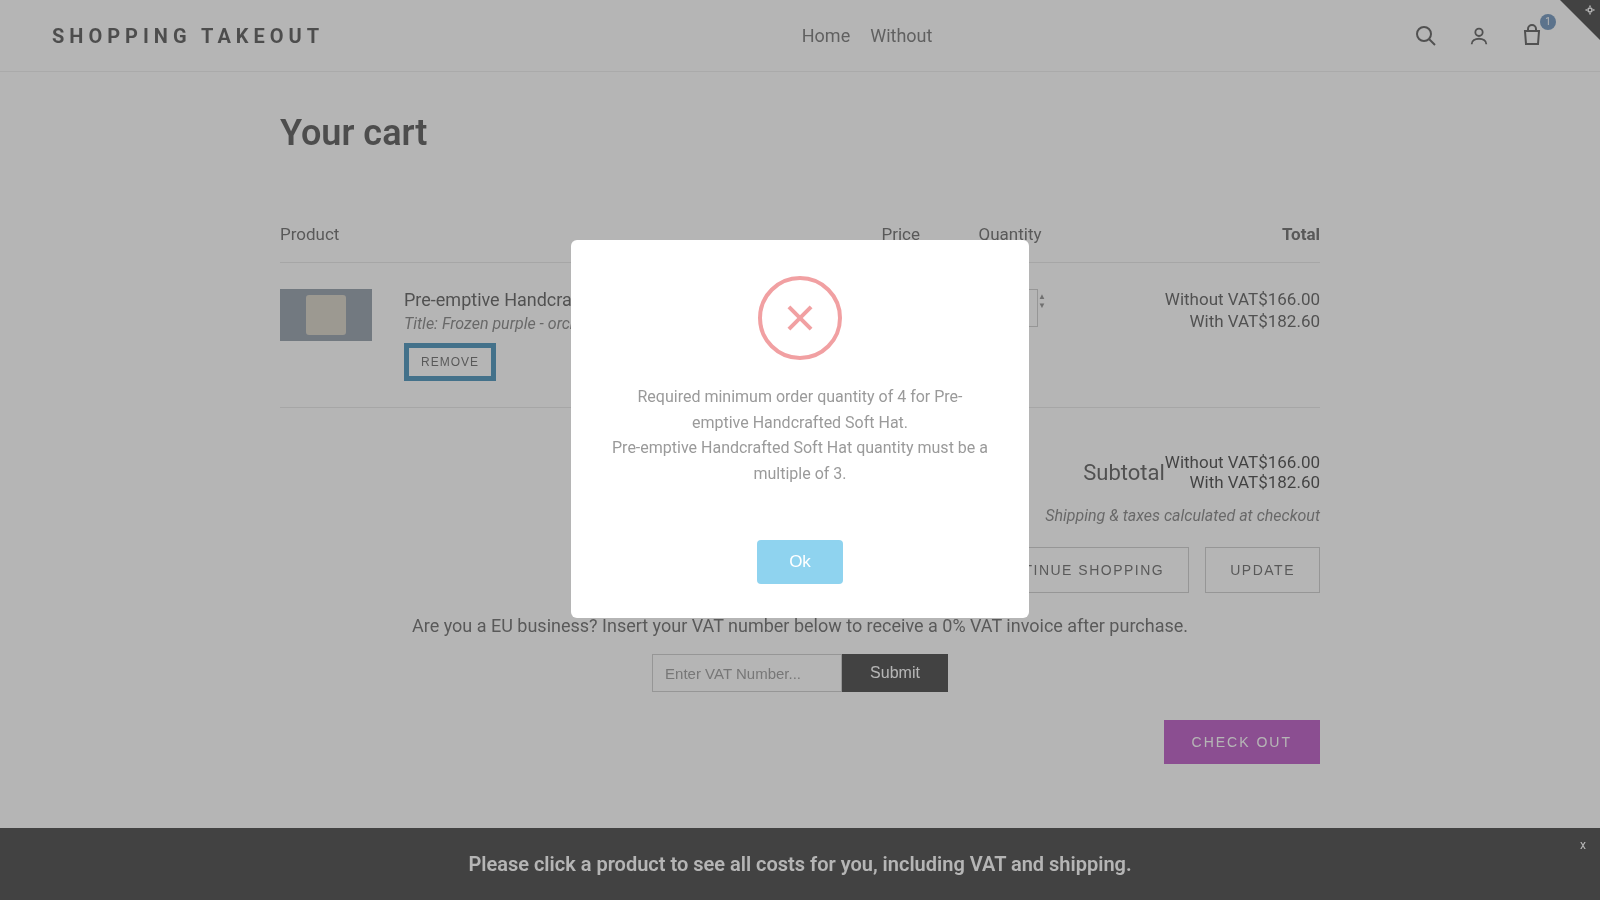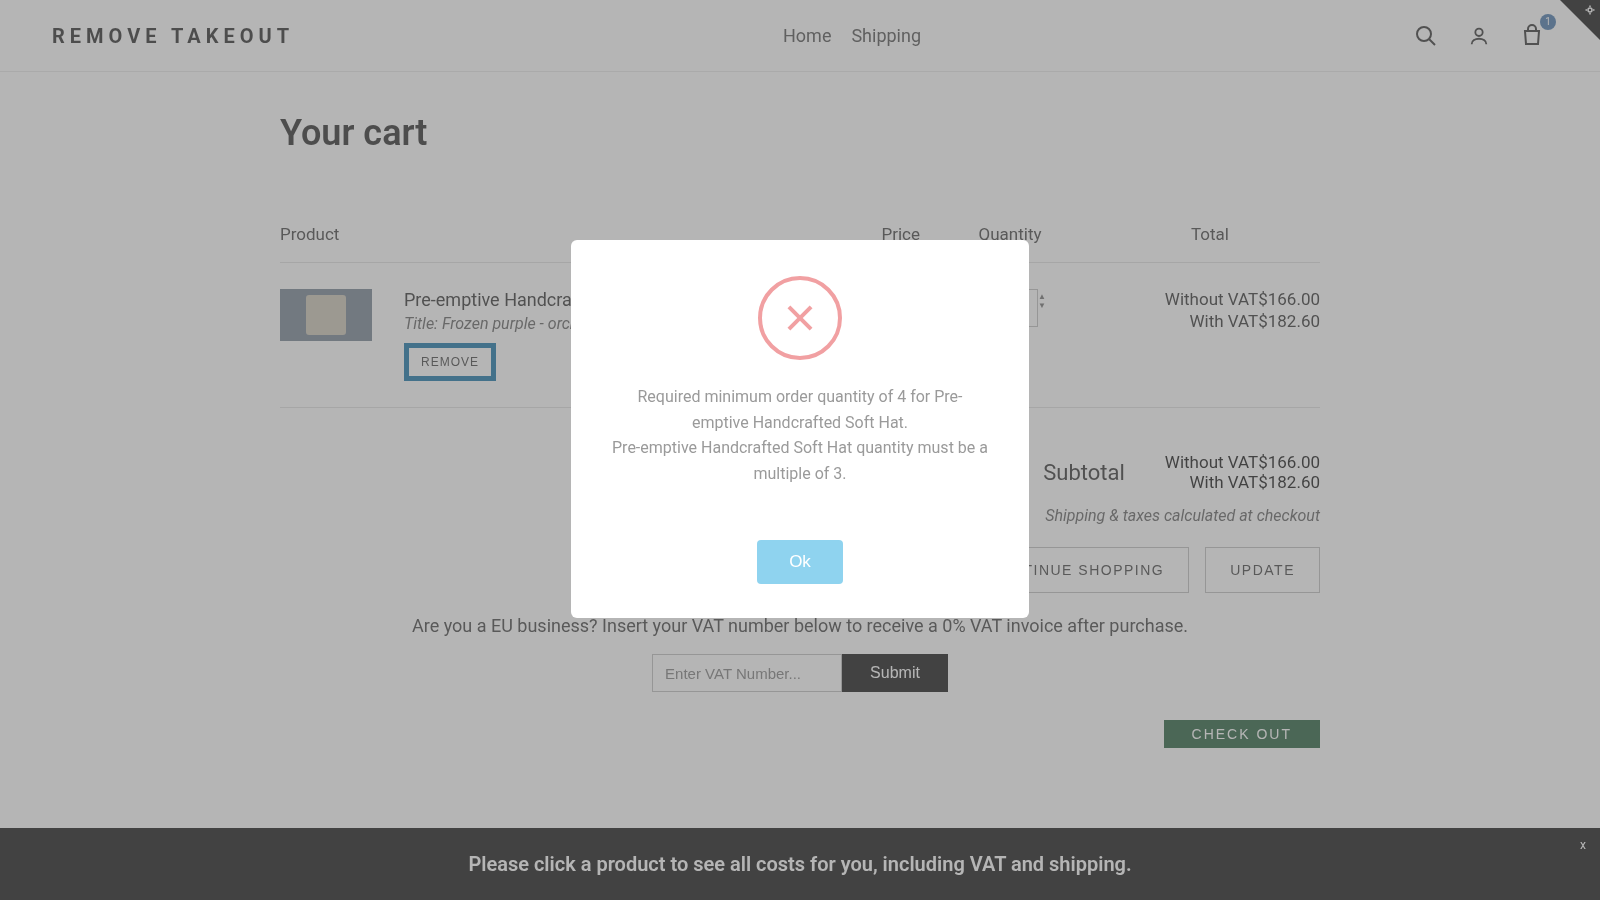--- a/index.html
+++ b/index.html
@@ -13,66 +13,66 @@
 .cart-wrapper { position: relative; }
 .cart-badge { position: absolute; top: -6px; right: -8px; background: #3a6ea5; color: #fff; border-radius: 50%; width: 16px; height: 16px; font-size: 10px; display: flex; align-items: center; justify-content: center; }
 .corner-ribbon { position: absolute; top: 0; right: 0; width: 40px; height: 40px; background: #000; clip-path: polygon(100% 0, 0 0, 100% 100%); display:flex; align-items:flex-start; justify-content:flex-end; padding:4px 4px 0 0;}
 .page { padding: 40px 280px 0; }
 .page-title { text-align: left; font-size: 36px; font-weight: 600; color: #1a1a1a; margin-bottom: 70px; }
 .cart-table { width: 100%; }
 .cart-head { display: flex; padding-bottom: 18px; border-bottom: 1px solid #ddd; font-size: 17px; color: #333; }
 .col-product { flex: 1; }
 .col-price { width: 200px; text-align: right; }
 .col-qty { width: 180px; text-align: center; }
-.col-total { width: 220px; text-align: center; }
+.col-total { width: 220px; text-align: right; font-weight: bold; }
 .cart-row { display: flex; padding: 26px 0; border-bottom: 1px solid #ddd; align-items: flex-start; }
 .thumb { width: 92px; height: 52px; background: #6a7a8a; display:flex; align-items:center; justify-content:center; }
 .thumb-inner { width:40px; height:40px; background:#c8c0b0; border-radius:3px; }
 .prod-info { margin-left: 32px; flex: 1; }
 .prod-name { font-size: 18px; color: #222; margin-bottom: 4px; }
 .prod-variant { font-style: italic; color: #555; font-size: 16px; margin-bottom: 10px; }
 .remove-btn { border: 5px solid #0369a1; background: #fff; padding: 7px 12px; font-size: 12px; letter-spacing: 1px; cursor: pointer; color:#333; }
 .qty-input { width: 56px; height: 38px; border: 1px solid #bbb; text-align: center; font-size: 16px; }
 .qty-cell { width: 180px; display: flex; justify-content: center; align-items: flex-start; position:relative;}
 .spinner { position:absolute; right:54px; top:3px; display:flex; flex-direction:column; font-size:8px; color:#666;}
 .totals-col { width: 220px; text-align: right; font-size: 17px; color: #222; }
 .totals-col div { margin-bottom: 2px; }
-.subtotal-section { display: flex; justify-content: flex-end; margin-top: 44px; align-items:center; gap:40px;}
+.subtotal-section { display: flex; justify-content: flex-end; margin-top: 44px; align-items:center; }
 .subtotal-label { font-size: 22px; color: #222; }
 .subtotal-values { text-align: right; font-size: 17px; }
 .ship-note { text-align: right; font-style: italic; color: #555; font-size: 16px; margin-top: 14px; }
 .action-row { display: flex; justify-content: flex-end; gap: 16px; margin-top: 22px; }
 .btn-secondary { border: 1px solid #bbb; background: #fff; padding: 14px 24px; font-size: 14px; letter-spacing: 1.5px; cursor: pointer; color:#333;}
 .vat-section { text-align: center; margin-top: 22px; font-size: 18px; color: #333; }
 .vat-form { display: flex; justify-content: center; gap: 0; margin-top: 18px; }
 .vat-input { width: 190px; height: 38px; border: 1px solid #bbb; padding: 0 12px; font-size: 15px; }
 .vat-submit { height: 38px; background: #000; color: #fff; border: none; padding: 0 28px; font-size: 16px; cursor: pointer; }
 .checkout-row { display: flex; justify-content: flex-end; margin-top: 28px; }
-.checkout-btn { background: #14532d; color: #fff; border: none; padding: 6px 28px; font-size: 14px; letter-spacing: 2px; cursor: pointer; }
+.checkout-btn { background: #a21caf; color: #fff; border: none; padding: 14px 28px; font-size: 14px; letter-spacing: 2px; cursor: pointer; }
 .banner { position: absolute; bottom: 0; left: 0; right: 0; background: #000; color: #fff; text-align: center; padding: 24px 0; font-size: 20px; font-weight: 600; }
 .banner-close { position: absolute; right: 14px; top: 10px; font-size: 12px; font-weight:400; cursor:pointer; }
 .overlay { position: absolute; inset: 0; background: rgba(120,120,120,0.55); display: flex; align-items: flex-start; justify-content: center; padding-top: 240px; }
 .modal { background: #fff; width: 458px; border-radius: 6px; padding: 36px 40px 34px; text-align: center; }
 .modal-icon { width: 84px; height: 84px; border: 4px solid #f1a0a2; border-radius: 50%; margin: 0 auto 24px; display: flex; align-items: center; justify-content: center; }
 .modal-icon svg { stroke:#f1a0a2; }
 .modal-title { font-size: 30px; font-weight: 600; color: #555; letter-spacing: 4px; margin-bottom: 30px; }
 .modal-body { color: #9a9a9a; font-size: 16px; line-height: 1.6; margin-bottom: 28px; }
 .modal-btn { background: #8fd3ef; color: #fff; border: none; padding: 12px 32px; font-size: 17px; border-radius: 4px; cursor: pointer; }
 .dim { filter: none; }
 svg { display:block; }
 </style>
 </head>
 <body>
 
 <div class="dim">
 <header class="header">
-  <div class="brand">REMOVE TAKEOUT</div>
+  <div class="brand">SHOPPING TAKEOUT</div>
   <nav class="nav-center">
     <a href="#" class="nav-link">Home</a>
-    <a href="#" class="nav-link">Shipping</a>
+    <a href="#" class="nav-link">Without</a>
   </nav>
   <div class="header-actions">
     <button class="icon-btn">
       <svg width="24" height="24" viewBox="0 0 24 24" fill="none" stroke="#222" stroke-width="2">
             <circle cx="10" cy="10" r="7"></circle>
             <line x1="15" y1="15" x2="21" y2="21"></line>
           </svg>
     </button>
     <button class="icon-btn">
       <svg width="22" height="22" viewBox="0 0 24 24" fill="none" stroke="#222" stroke-width="2">

